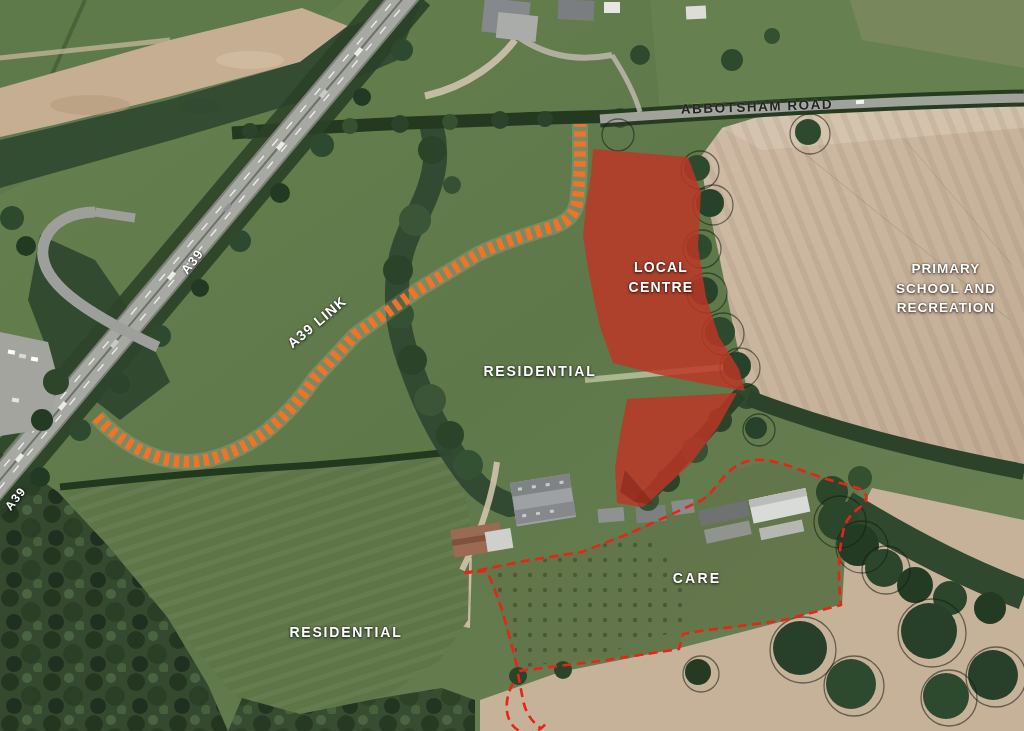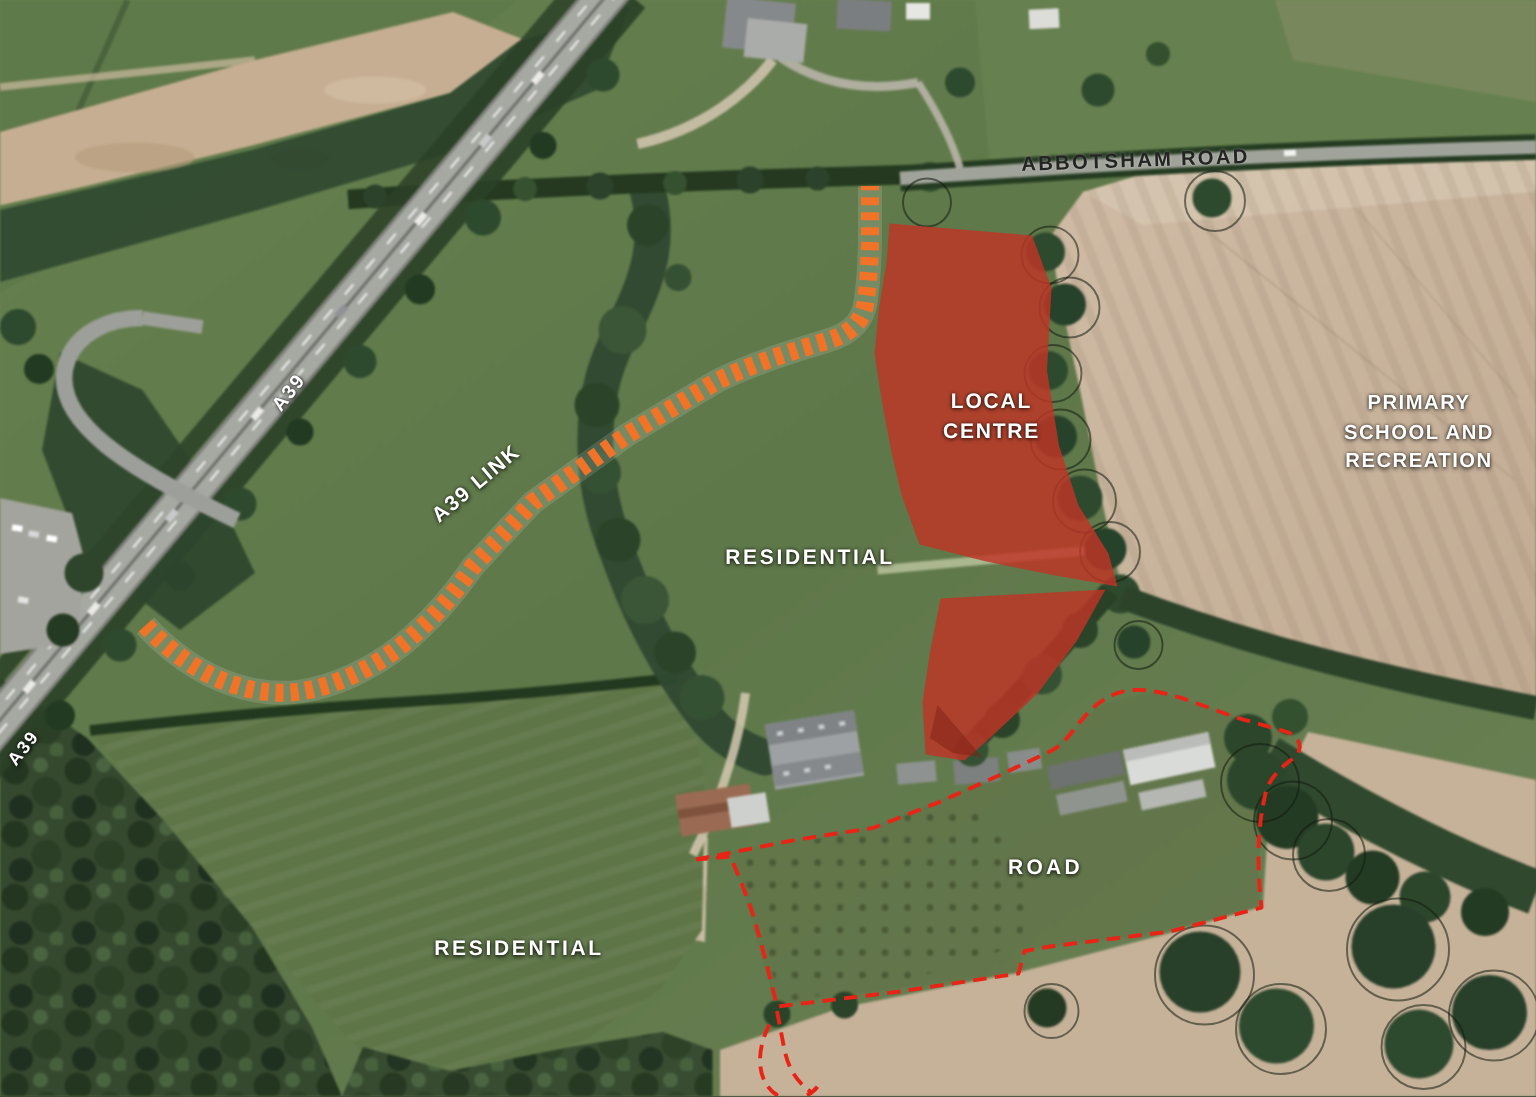--- a/index.html
+++ b/index.html
@@ -314,14 +314,14 @@
 </svg>
 
   <span class="map-label dark-label" id="lbl-abbotsham">ABBOTSHAM ROAD</span>
   <span class="map-label" id="lbl-a39">A39</span>
   <span class="map-label" id="lbl-a39b">A39</span>
   <span class="map-label" id="lbl-a39link">A39 LINK</span>
   <span class="map-label wrap" id="lbl-local">LOCAL CENTRE</span>
   <span class="map-label wrap" id="lbl-school">PRIMARY SCHOOL AND RECREATION</span>
   <span class="map-label" id="lbl-res1">RESIDENTIAL</span>
   <span class="map-label" id="lbl-res2">RESIDENTIAL</span>
-  <span class="map-label" id="lbl-care">ROAD</span>
+  <span class="map-label" id="lbl-care">CARE</span>
 </div>
 
 </body></html>

